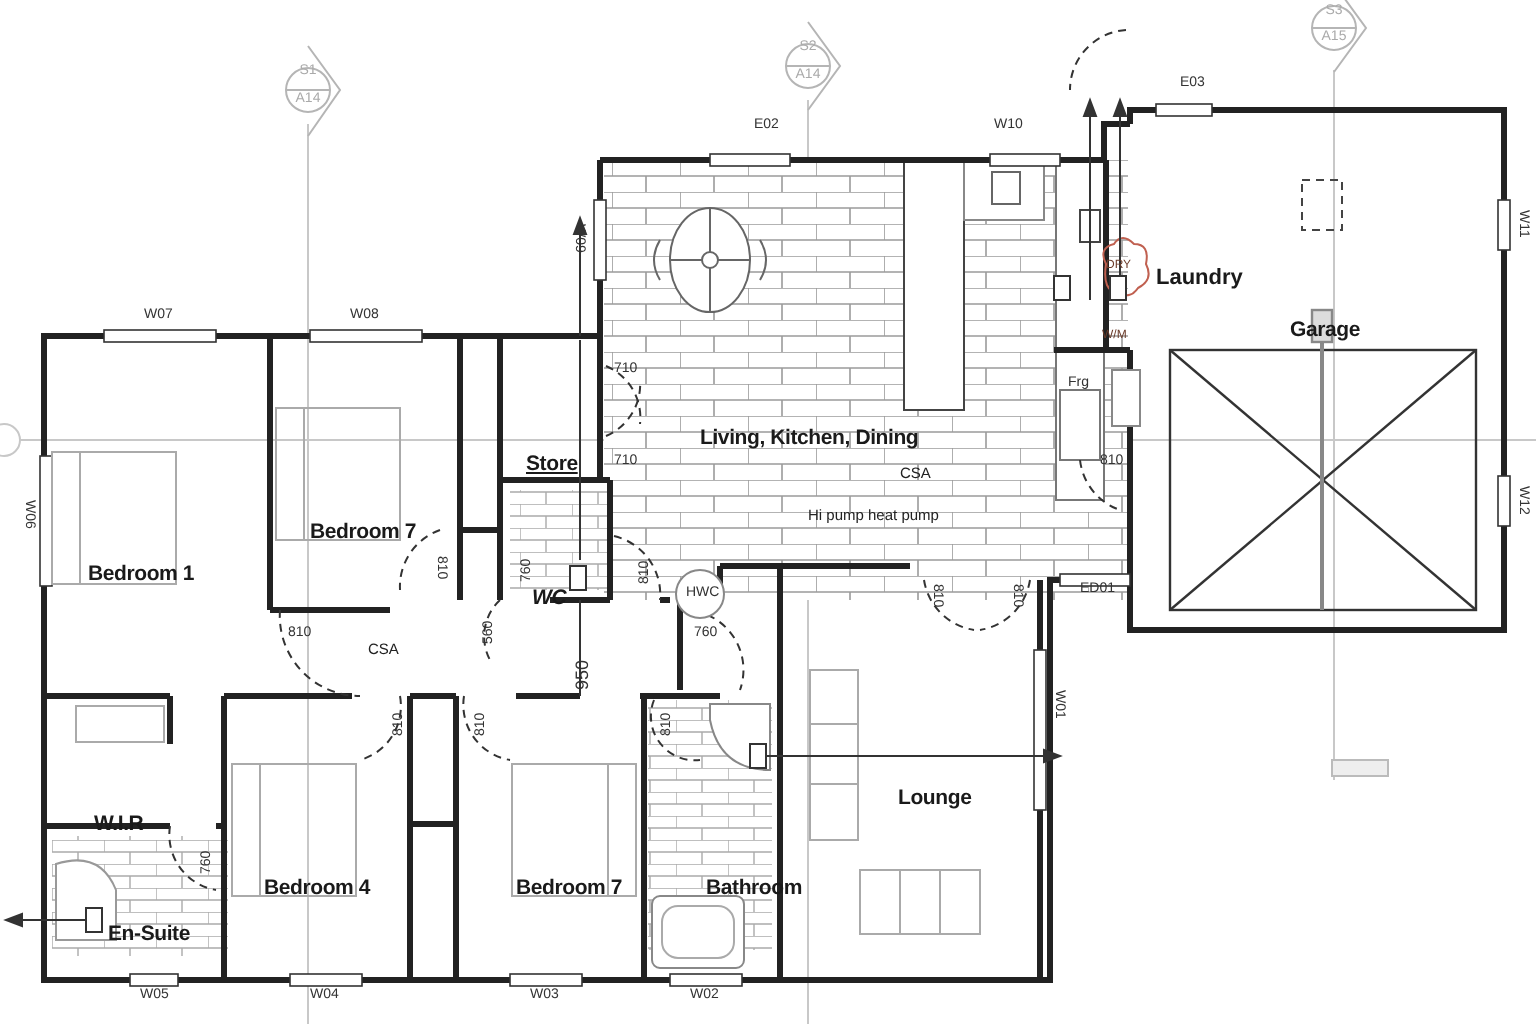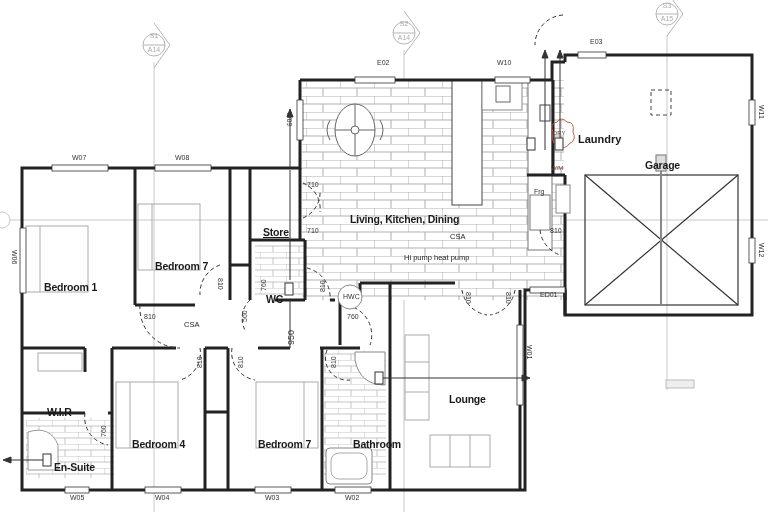--- a/index.html
+++ b/index.html
@@ -236,21 +236,21 @@
   <rect x="651" y="90" width="20" height="25" fill="none" stroke="#444" stroke-dasharray="4,3"></rect>
 
   <rect x="666" y="380" width="28" height="8" fill="#eee" stroke="#bbb"></rect>
 </svg>
 
 <div class="lbl room" style="left:44px;top:253px;">Bedroom 1</div>
 <div class="lbl room" style="left:155px;top:232px;">Bedroom 7</div>
 <div class="lbl room" style="left:132px;top:410px;">Bedroom 4</div>
 <div class="lbl room" style="left:258px;top:410px;">Bedroom 7</div>
 <div class="lbl room" style="left:263px;top:198px;text-decoration:underline;">Store</div>
-<div class="lbl room" style="left:266px;top:265px;">WC</div>
+<div class="lbl room" style="left:266px;top:265px;font-style:italic;">WC</div>
 <div class="lbl room" style="left:47px;top:378px;">W.I.R</div>
 <div class="lbl room" style="left:54px;top:433px;">En-Suite</div>
 <div class="lbl room" style="left:353px;top:410px;">Bathroom</div>
 <div class="lbl room" style="left:449px;top:365px;text-align:right;">Lounge</div>
 <div class="lbl room" style="left:350px;top:185px;">Living, Kitchen, Dining</div>
 <div class="lbl room-light" style="left:578px;top:133px;">Laundry</div>
 <div class="lbl room" style="left:645px;top:131px;">Garage</div>
 <div class="lbl tag" style="left:343px;top:293px;">HWC</div>
 
 <div class="lbl tag" style="left:72px;top:154px;">W07</div>

